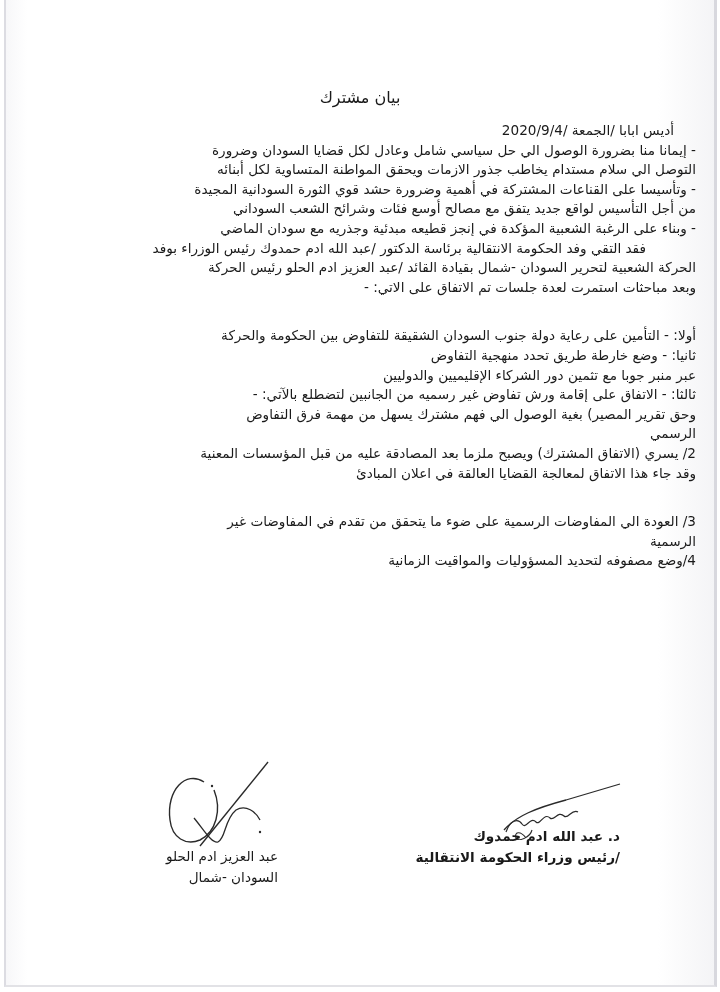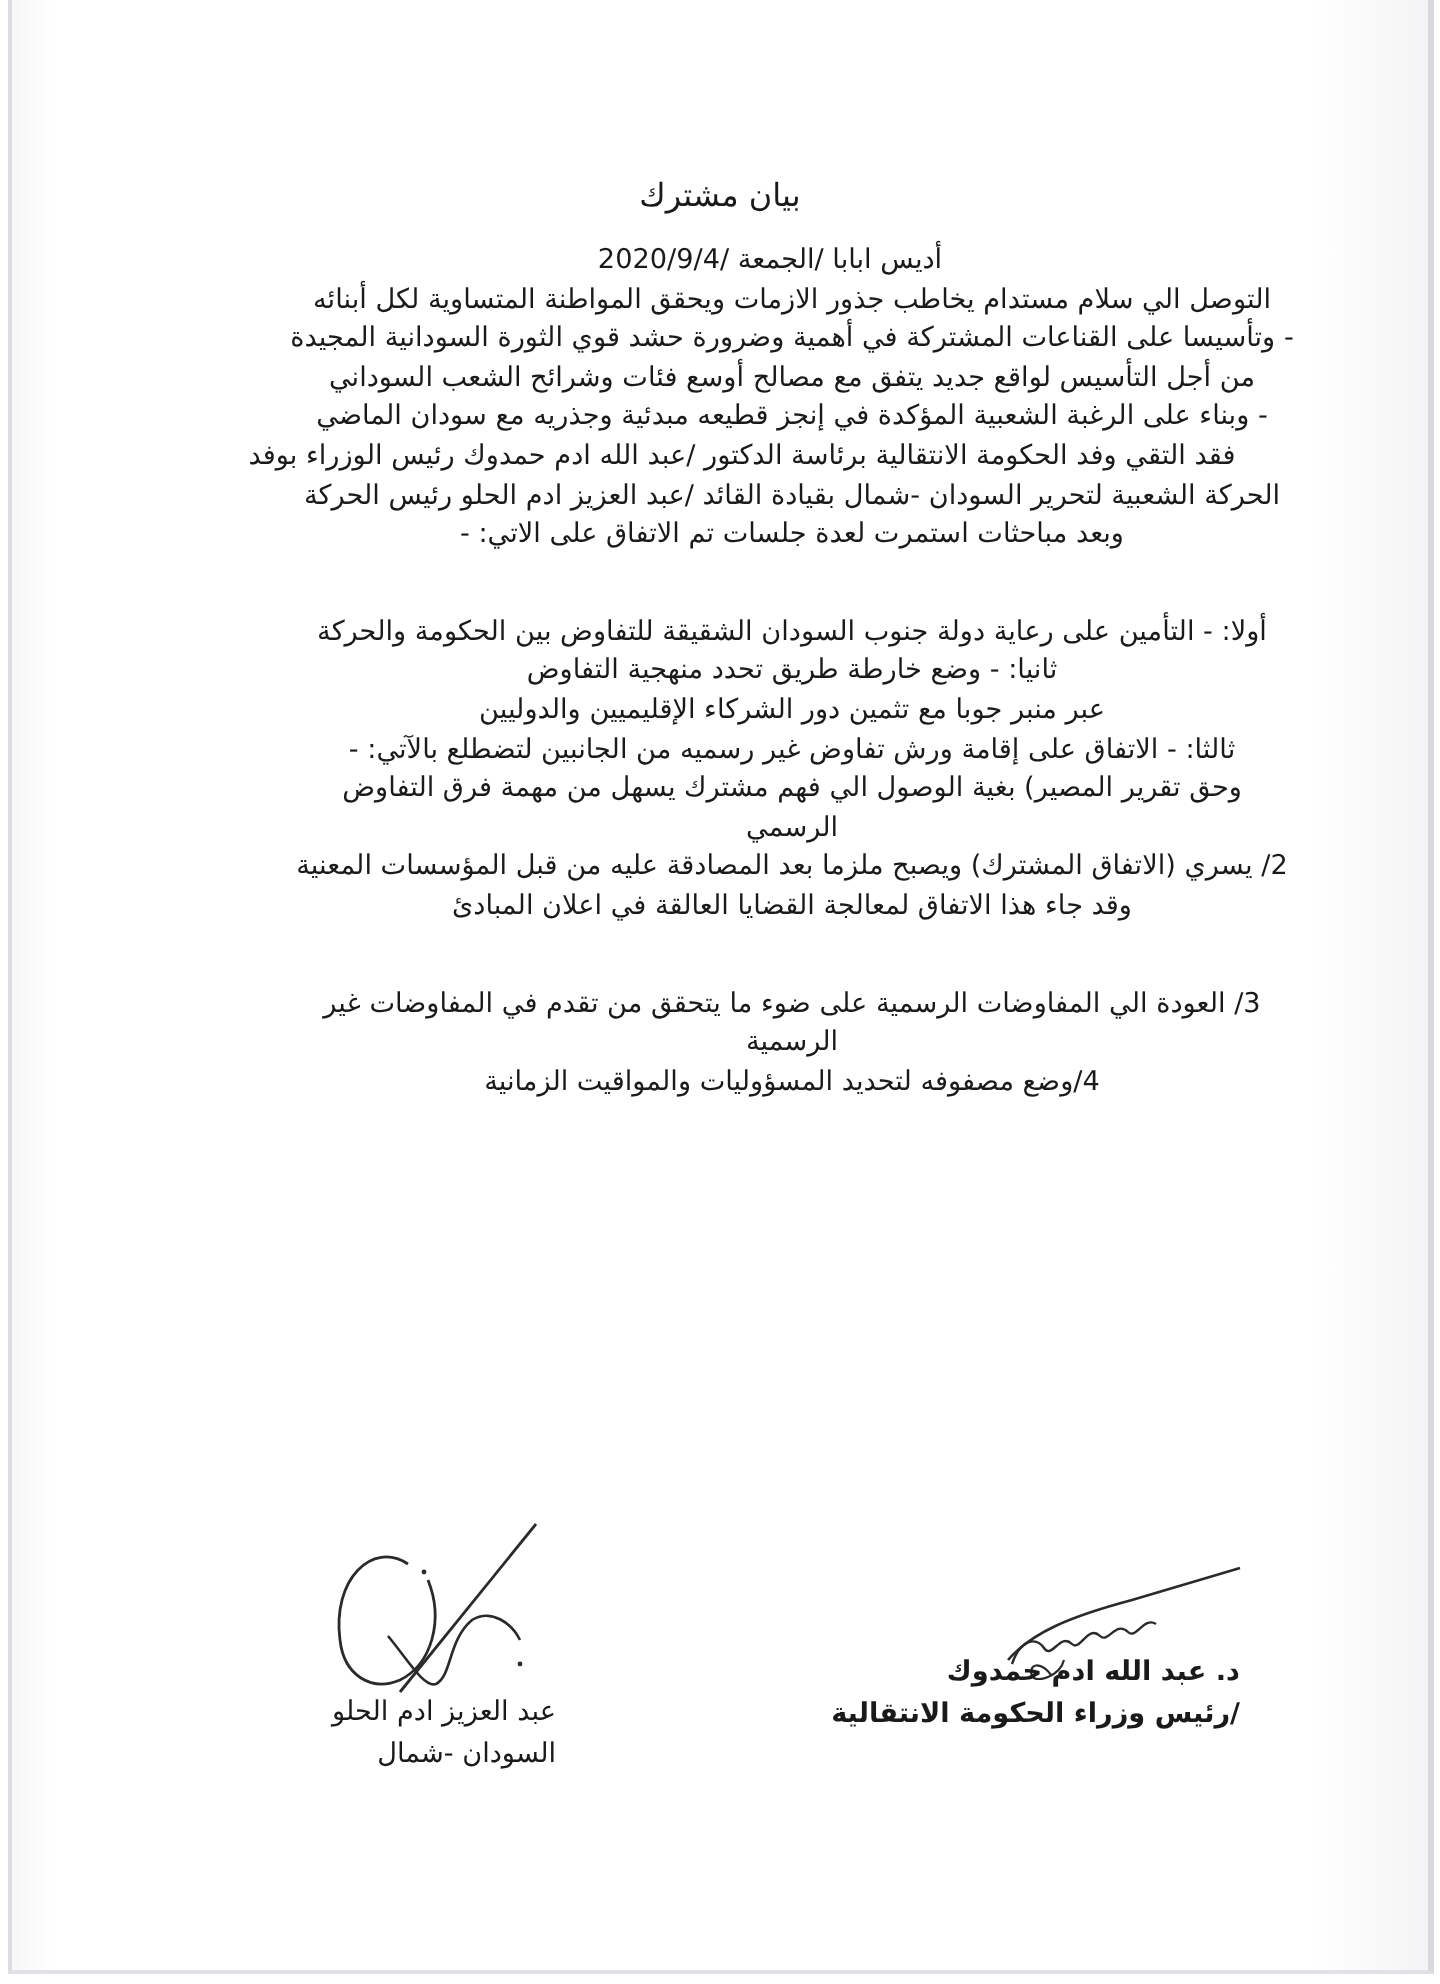--- a/index.html
+++ b/index.html
@@ -16,21 +16,21 @@
       border-left: 2px solid #dcdce2;
       border-right: 3px solid #d8d8de;
       border-bottom: 2px solid #e2e2e6;
     }
     .title {
       position: absolute; top: 88px; left: 0; width: 100%;
       text-align: center; font-size: 16px; direction: rtl;
     }
     .body-text {
       position: absolute; top: 121px; right: 18px; width: 600px;
-      direction: rtl; text-align: center;
+      direction: rtl; text-align: right;
       font-size: 13.6px; line-height: 19.6px;
       white-space: nowrap;
     }
     .line { display: block; }
     .date-line { padding-right: 22px; }
     .indent { padding-right: 50px; }
     .gap-lg { height: 29px; }
     .sig {
       position: absolute; direction: rtl; text-align: right;
       font-size: 13.6px; line-height: 21px; white-space: nowrap;
@@ -44,20 +44,21 @@
 </head>
 <body>
 
 <div class="page">
 
   <div class="title">بيان مشترك</div>
 
   <div class="body-text">
     <span class="line date-line">أديس ابابا /الجمعة /2020/9/4</span>
 
+    <span class="line">- إيمانا منا بضرورة الوصول الي حل سياسي شامل وعادل لكل قضايا السودان وضرورة</span>
     <span class="line">التوصل الي سلام مستدام يخاطب جذور الازمات ويحقق المواطنة المتساوية لكل أبنائه</span>
     <span class="line">- وتأسيسا على القناعات المشتركة في أهمية وضرورة حشد قوي الثورة السودانية المجيدة</span>
     <span class="line">من أجل التأسيس لواقع جديد يتفق مع مصالح أوسع فئات وشرائح الشعب السوداني</span>
     <span class="line">- وبناء على الرغبة الشعبية المؤكدة في إنجز قطيعه مبدئية وجذريه مع سودان الماضي</span>
 
     <span class="line indent">فقد التقي وفد الحكومة الانتقالية برئاسة الدكتور /عبد الله ادم حمدوك رئيس الوزراء بوفد</span>
     <span class="line">الحركة الشعبية لتحرير السودان -شمال بقيادة القائد /عبد العزيز ادم الحلو رئيس الحركة</span>
     <span class="line">وبعد مباحثات استمرت لعدة جلسات تم الاتفاق على الاتي: -</span>
 
     <div class="gap-lg"></div>

